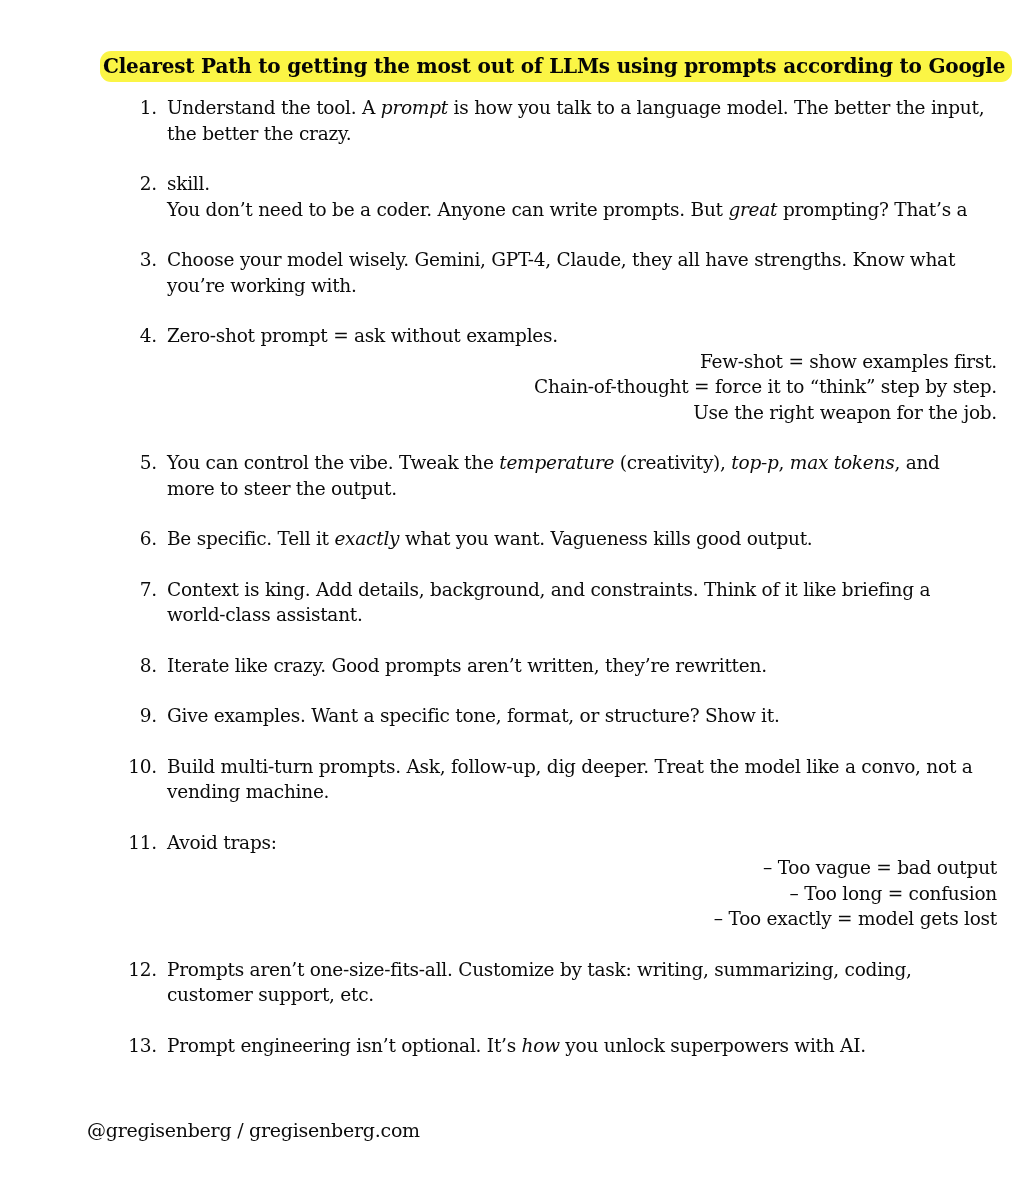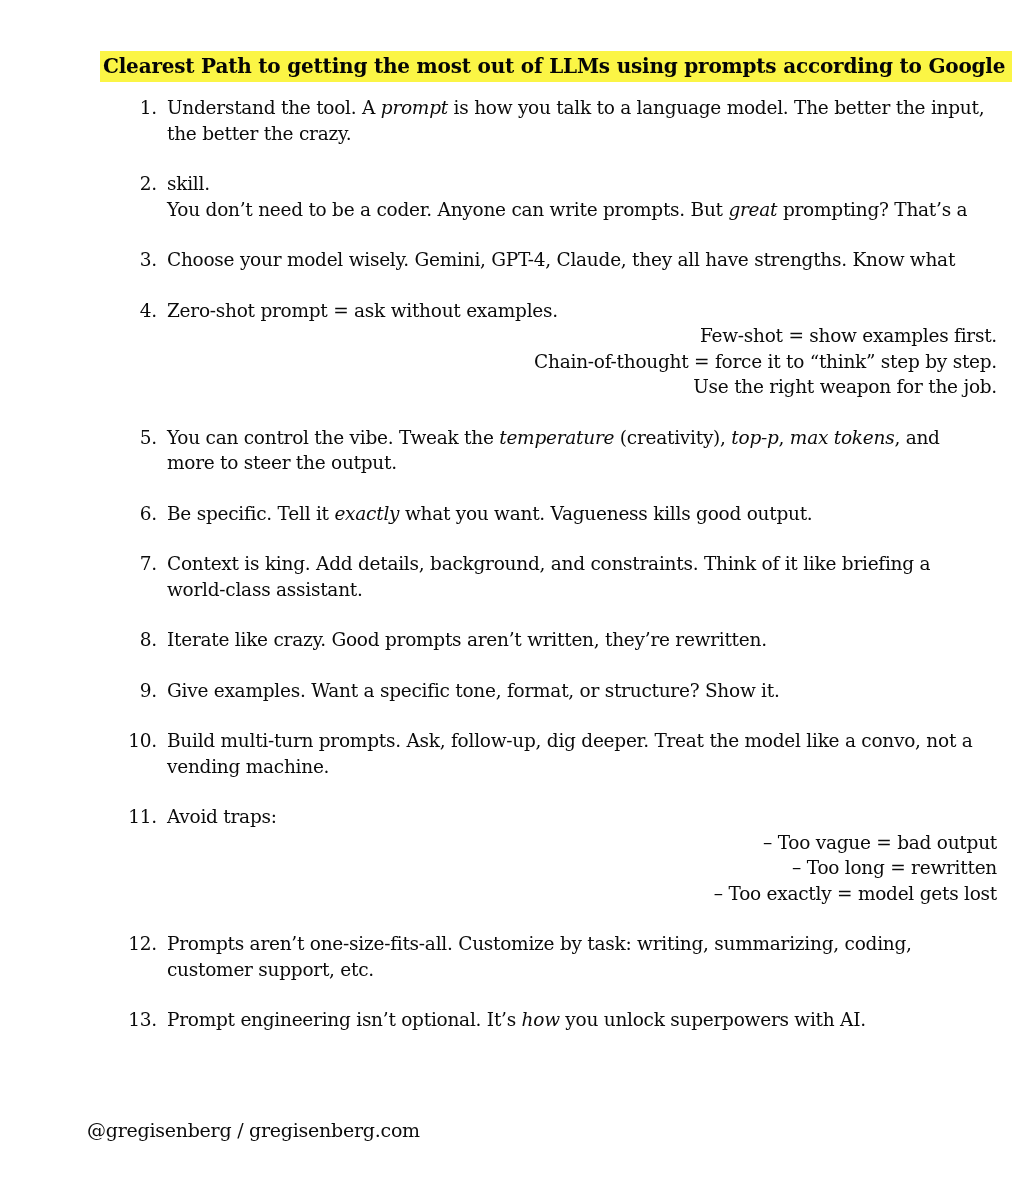--- a/index.html
+++ b/index.html
@@ -23,20 +23,21 @@
   }
   .title {
     display: inline-block;
     background: var(--hl, #fbf545);
     font-weight: bold;
     font-size: 20px;
     line-height: 28px;
     letter-spacing: -0.2px;
     padding: 1px 7px 2px 3px;
     color: #050505;
+    border-radius: 11px;
   }
   .list {
     position: absolute;
     left: 103px; top: 95px;
     width: 894px;
   }
   .item {
     display: flex;
     align-items: flex-start;
     margin-bottom: 25px;
@@ -84,20 +85,21 @@
         <span class="num">2.</span>
         <div class="body">
           <div class="line"><span>skill.</span></div>
           <div class="line"><span>You don’t need to be a coder. Anyone can write prompts. But </span><i>great</i><span> prompting? That’s a</span></div>
         </div>
       </div>
       <div class="item">
         <span class="num">3.</span>
         <div class="body">
           <div class="line"><span>Choose your model wisely. Gemini, GPT-4, Claude, they all have strengths. Know what</span></div>
+          <div class="line"><span>you’re working with.</span></div>
         </div>
       </div>
       <div class="item">
         <span class="num">4.</span>
         <div class="body">
           <div class="line"><span>Zero-shot prompt = ask without examples.</span></div>
           <div class="line indent"><span>Few-shot = show examples first.</span></div>
           <div class="line indent"><span>Chain-of-thought = force it to “think” step by step.</span></div>
           <div class="line indent"><span>Use the right weapon for the job.</span></div>
         </div>
@@ -139,21 +141,21 @@
         <div class="body">
           <div class="line"><span>Build multi-turn prompts. Ask, follow-up, dig deeper. Treat the model like a convo, not a</span></div>
           <div class="line"><span>vending machine.</span></div>
         </div>
       </div>
       <div class="item">
         <span class="num">11.</span>
         <div class="body">
           <div class="line"><span>Avoid traps:</span></div>
           <div class="line indent"><span>– Too vague = bad output</span></div>
-          <div class="line indent"><span>– Too long = rewritten</span></div>
+          <div class="line indent"><span>– Too long = confusion</span></div>
           <div class="line indent"><span>– Too exactly = model gets lost</span></div>
         </div>
       </div>
       <div class="item">
         <span class="num">12.</span>
         <div class="body">
           <div class="line"><span>Prompts aren’t one-size-fits-all. Customize by task: writing, summarizing, coding,</span></div>
           <div class="line"><span>customer support, etc.</span></div>
         </div>
       </div>

